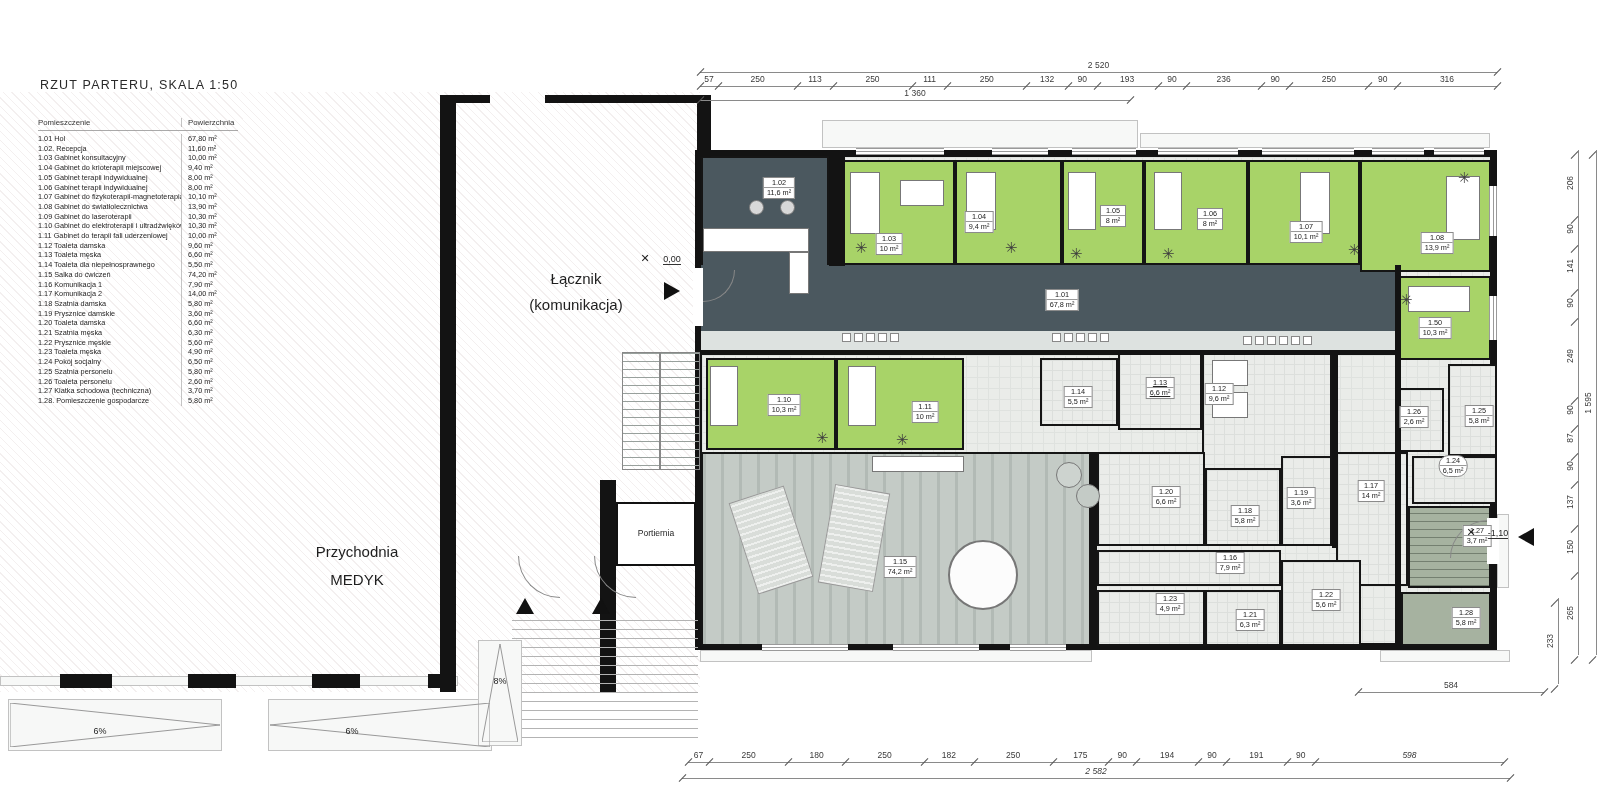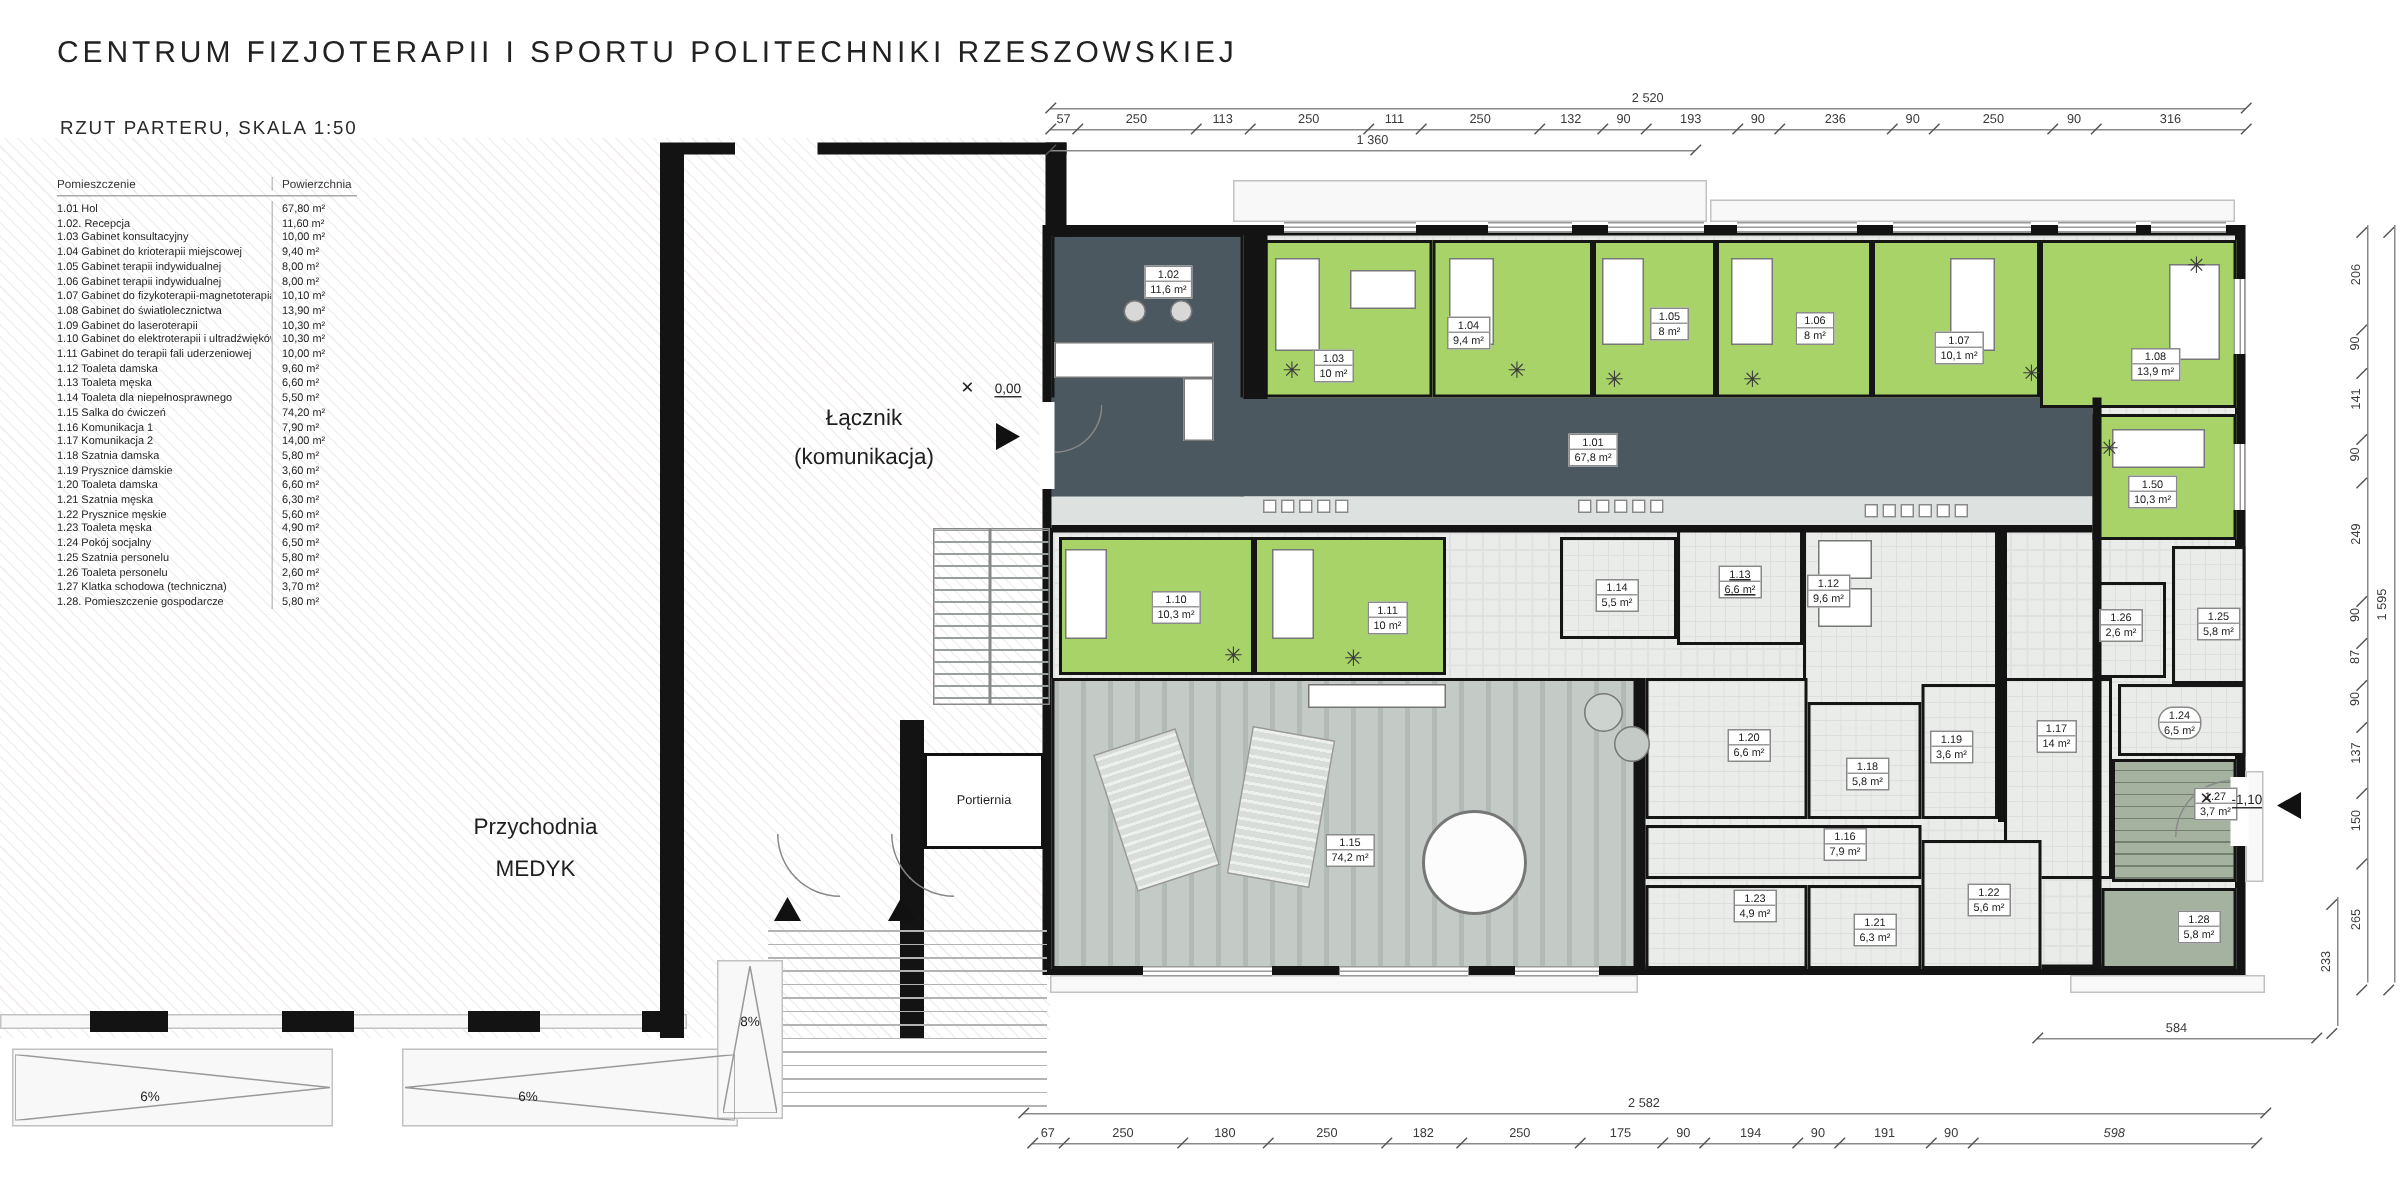--- a/index.html
+++ b/index.html
@@ -72,21 +72,20 @@
   .dim .line{position:absolute;background:#8a8a8a;}
   .dim .lbl{position:absolute;font-size:8.5px;color:#3a3a3a;text-align:center;overflow:visible;white-space:nowrap;}
   .dim .tick{position:absolute;width:1px;height:10px;background:#555;transform:rotate(45deg);}
   .dim.v .lbl{display:flex;align-items:center;justify-content:center;}
   .dim.v .lbl span{transform:rotate(-90deg);white-space:nowrap;}
 </style>
 </head>
 <body>
 
 <div id="canvas">
-  <div class="abs title">CENTRUM FIZJOTERAPII I SPORTU POLITECHNIKI RZESZOWSKIEJ</div>
   <div class="abs subtitle">RZUT PARTERU, SKALA 1:50</div>
 
   <div class="abs legend">
     <div class="lhead">
       <span class="n">Pomieszczenie</span>
       <span class="a">Powierzchnia</span>
     </div>
     <div class="lbody" id="legend-body">
         <div class="lrow">
           <div class="n">1.01 Hol</div>
@@ -425,21 +424,21 @@
         <div class="area">5,8 m²</div>
       </div>
       <div class="chip" style="left: 1301px; top: 498px;">
         <div class="num">1.19</div>
         <div class="area">3,6 m²</div>
       </div>
       <div class="chip" style="left: 1371px; top: 491px;">
         <div class="num">1.17</div>
         <div class="area">14 m²</div>
       </div>
-      <div class="chip" style="left: 1453px; top: 482px; border-radius: 10px;">
+      <div class="chip" style="left: 1453px; top: 466px; border-radius: 10px;">
         <div class="num">1.24</div>
         <div class="area">6,5 m²</div>
       </div>
       <div class="chip" style="left: 1230px; top: 563px;">
         <div class="num">1.16</div>
         <div class="area">7,9 m²</div>
       </div>
       <div class="chip" style="left: 1170px; top: 604px;">
         <div class="num">1.23</div>
         <div class="area">4,9 m²</div>
@@ -543,21 +542,21 @@
         <div class="lbl" style="position: absolute; left: 509.763px; top: 0px; width: 28.4431px; height: 10px; box-sizing: border-box;">90</div>
         <div class="tick" style="position: absolute; left: 509.763px; top: 7px; width: 1px; height: 10px; box-sizing: border-box;"></div>
         <div class="lbl" style="position: absolute; left: 538.206px; top: 0px; width: 60.3625px; height: 10px; box-sizing: border-box;">191</div>
         <div class="tick" style="position: absolute; left: 538.206px; top: 7px; width: 1px; height: 10px; box-sizing: border-box;"></div>
         <div class="lbl" style="position: absolute; left: 598.569px; top: 0px; width: 28.4431px; height: 10px; box-sizing: border-box;">90</div>
         <div class="tick" style="position: absolute; left: 598.569px; top: 7px; width: 1px; height: 10px; box-sizing: border-box;"></div>
         <div class="lbl" style="position: absolute; left: 627.012px; top: 0px; width: 188.988px; height: 10px; box-sizing: border-box; font-style: italic;">598</div>
         <div class="tick" style="position: absolute; left: 627.012px; top: 7px; width: 1px; height: 10px; box-sizing: border-box;"></div>
         <div class="tick" style="position: absolute; left: 816px; top: 7px; width: 1px; height: 10px; box-sizing: border-box;"></div>
       </div>
-      <div class="dim h" style="position: absolute; left: 682px; top: 730px; width: 828px; height: 16px; box-sizing: border-box;">
+      <div class="dim h" style="position: absolute; left: 682px; top: 766px; width: 828px; height: 16px; box-sizing: border-box; font-style: italic;">
         <div class="line" style="position: absolute; left: 0px; top: 12px; width: 828px; height: 1px; box-sizing: border-box;"></div>
         <div class="lbl" style="position: absolute; left: 0px; top: 0px; width: 828px; height: 10px; box-sizing: border-box;">2 582</div>
         <div class="tick" style="position: absolute; left: 0px; top: 7px; width: 1px; height: 10px; box-sizing: border-box;"></div>
         <div class="tick" style="position: absolute; left: 828px; top: 7px; width: 1px; height: 10px; box-sizing: border-box;"></div>
       </div>
       <div class="dim h" style="position: absolute; left: 1358px; top: 680px; width: 186px; height: 16px; box-sizing: border-box;">
         <div class="line" style="position: absolute; left: 0px; top: 12px; width: 186px; height: 1px; box-sizing: border-box;"></div>
         <div class="lbl" style="position: absolute; left: 0px; top: 0px; width: 186px; height: 10px; box-sizing: border-box;">584</div>
         <div class="tick" style="position: absolute; left: 0px; top: 7px; width: 1px; height: 10px; box-sizing: border-box;"></div>
         <div class="tick" style="position: absolute; left: 186px; top: 7px; width: 1px; height: 10px; box-sizing: border-box;"></div>

